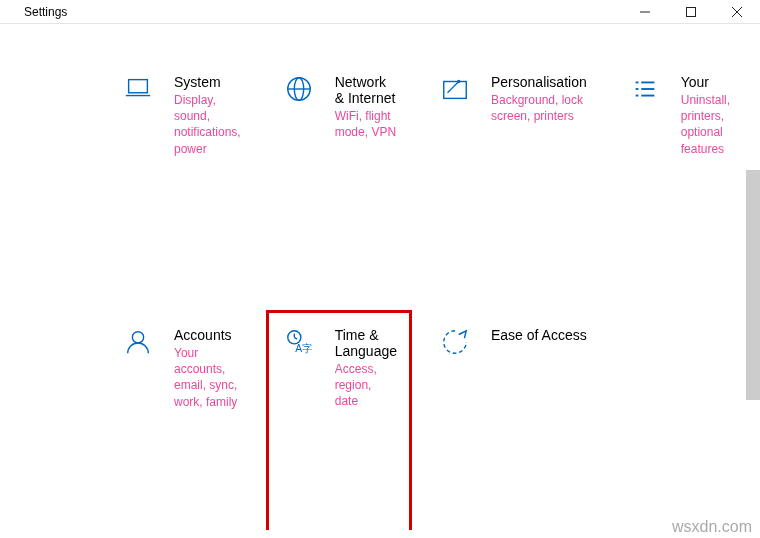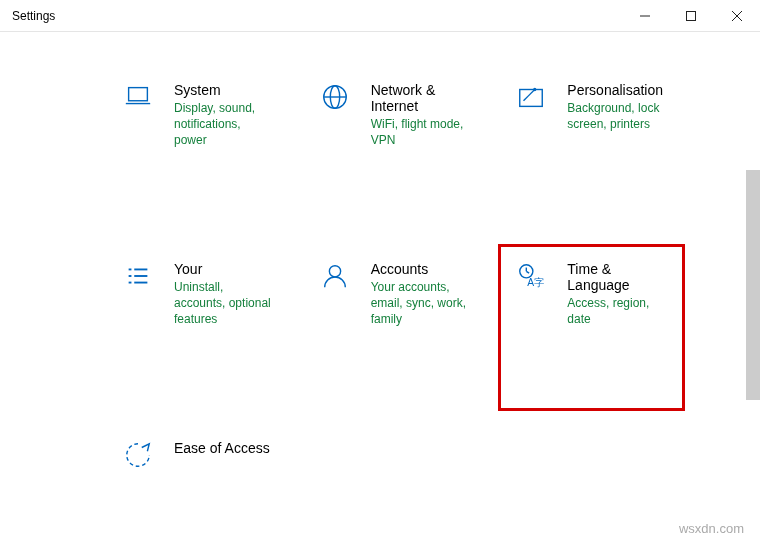--- a/index.html
+++ b/index.html
@@ -5,45 +5,45 @@
   * { margin: 0; padding: 0; box-sizing: border-box; }
   body {
     font-family: "Segoe UI", Arial, sans-serif;
     background: #fff;
     width: 760px;
     height: 538px;
     overflow: hidden;
     position: relative;
   }
   .titlebar {
-    height: 32px;
+    height: 24px;
     display: flex;
     align-items: center;
     justify-content: space-between;
     border-bottom: 1px solid #e5e5e5;
-    padding-left: 12px;
+    padding-left: 24px;
     font-size: 12px;
   }
   .titlebar .title { color: #000; }
   .win-controls { display: flex; }
   .win-btn {
     width: 46px;
     height: 32px;
     display: flex;
     align-items: center;
     justify-content: center;
     font-size: 11px;
     color: #333;
     cursor: default;
   }
   .win-btn svg { stroke: #222; }
   .content {
     padding: 50px 90px 0 120px;
     display: grid;
-    grid-template-columns: 1fr 1fr 1fr;
+    grid-template-columns: 1fr 1fr 1fr 1fr;
     column-gap: 40px;
     row-gap: 50px;
     height: calc(100% - 32px);
     overflow: hidden;
   }
   .tile {
     display: flex;
     align-items: flex-start;
     gap: 18px;
     cursor: pointer;
@@ -59,41 +59,41 @@
   }
   .tile .icon svg { width: 30px; height: 30px; }
   .tile .text { max-width: 180px; }
   .tile .label {
     font-size: 14px;
     color: #000;
     margin-bottom: 2px;
   }
   .tile .desc {
     font-size: 12px;
-    color: #15803d;
+    color: #ec4899;
     line-height: 1.35;
   }
   .highlight {
     border: 3px solid #d40000;
     padding: 14px 12px 18px 12px;
     margin: -17px -15px -21px -15px;
   }
   .scrollbar {
     position: absolute;
     right: 0;
     top: 170px;
     width: 14px;
     height: 230px;
     background: #ccc;
   }
   .watermark {
     position: absolute;
-    right: 16px;
+    right: 8px;
     bottom: 2px;
-    font-size: 13px;
+    font-size: 16px;
     color: #aaa;
   }
 </style>
 </head>
 <body>
 
 <div class="titlebar">
   <span class="title">Settings</span>
   <div class="win-controls">
     <div class="win-btn">
@@ -166,21 +166,21 @@
         <line x1="6" y1="9" x2="9" y2="9"></line>
           <line x1="12" y1="9" x2="26" y2="9"></line>
         <line x1="6" y1="16" x2="9" y2="16"></line>
           <line x1="12" y1="16" x2="26" y2="16"></line>
         <line x1="6" y1="23" x2="9" y2="23"></line>
           <line x1="12" y1="23" x2="26" y2="23"></line>
       </svg>
     </span>
     <div class="text">
       <div class="label">Your</div>
-      <div class="desc">Uninstall, accounts, optional features</div>
+      <div class="desc">Uninstall, printers, optional features</div>
     </div>
   </div>
 
   <div class="tile">
     <span class="icon">
       <svg viewBox="0 0 32 32" fill="none" stroke="currentColor" stroke-width="1.5">
         <circle cx="16" cy="11" r="6"></circle>
           <path d="M5 28 a11 11 0 0 1 22 0"></path>
       </svg>
     </span>

